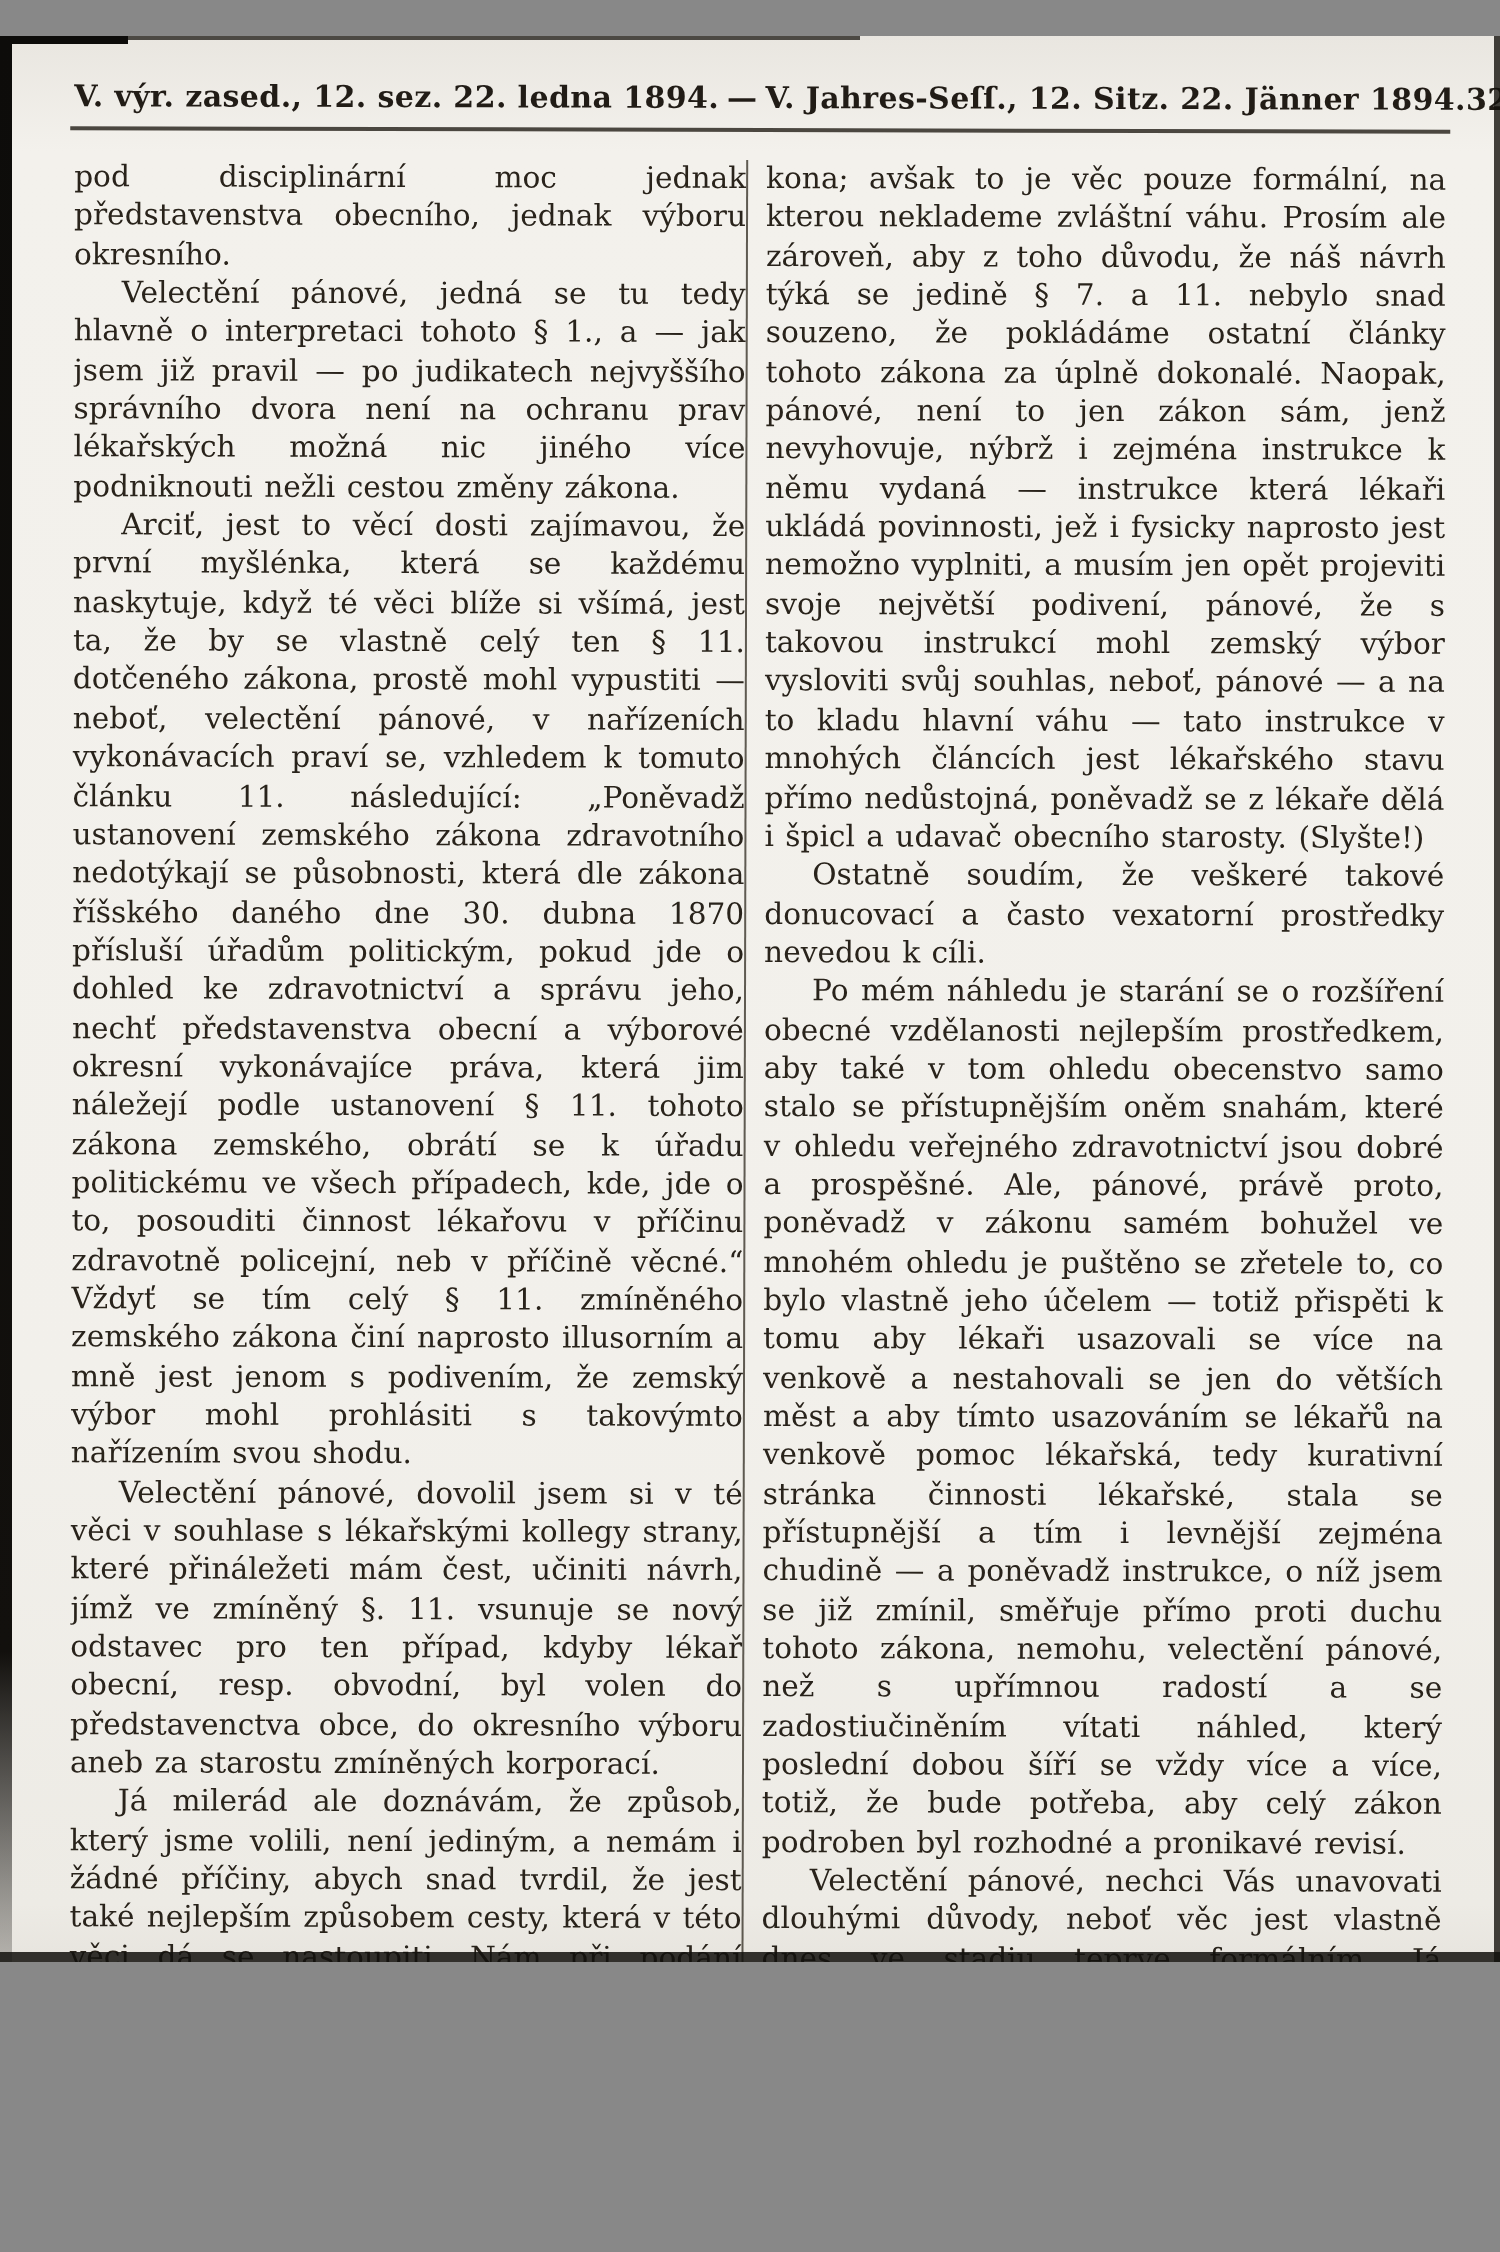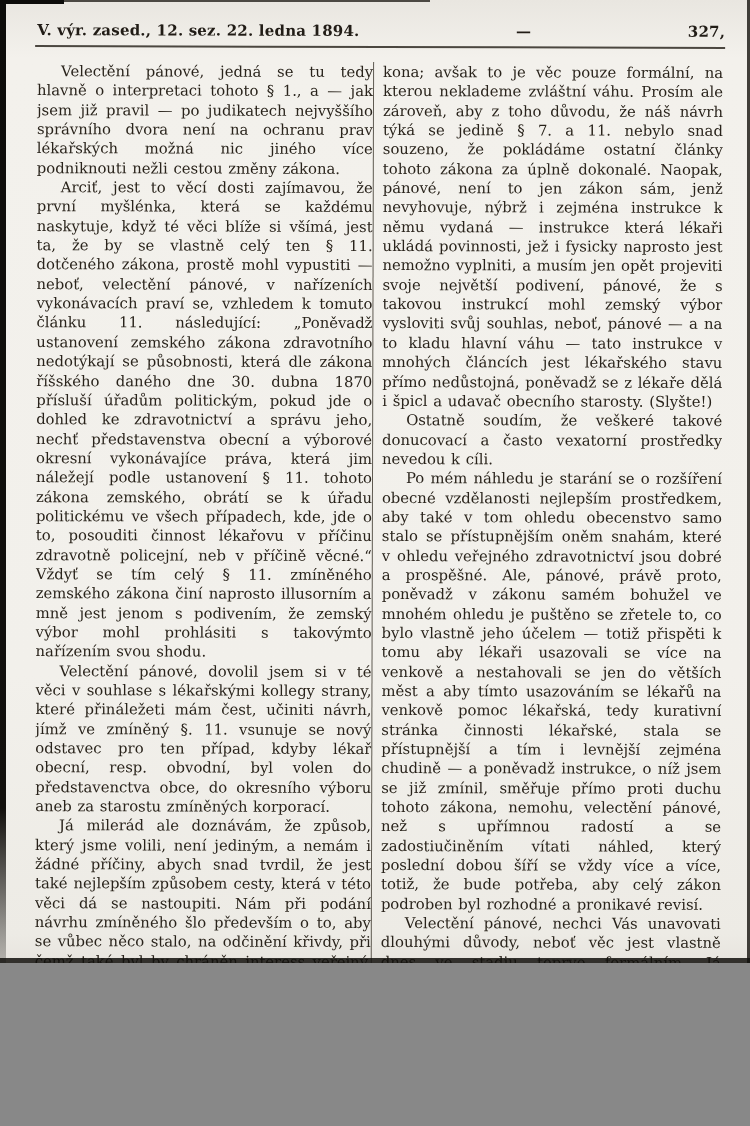--- a/index.html
+++ b/index.html
@@ -1,20 +1,20 @@
 <!DOCTYPE html>
 <html><head>
 <meta charset="utf-8">
 <style>
   html, body { margin: 0; padding: 0; background: #888; }
   .sheet {
     position: relative;
     width: 750px;
     height: 963px;
-    margin: 0 auto;
+    margin: 18px auto;
     overflow: hidden;
     background: linear-gradient(180deg, #e9e6e0 0%, #f3f1ec 6%, #f2f0eb 70%, #edebe5 97%, #e7e4de 100%);
     font-family: "DejaVu Serif", serif;
   }
   .content {
     position: absolute;
     inset: 0;
     transform: rotate(0.15deg);
     transform-origin: 50% 50%;
   }
@@ -83,26 +83,28 @@
   <div class="edge edge-top"></div>
   <div class="edge edge-corner"></div>
   <div class="edge edge-left"></div>
   <div class="edge edge-right"></div>
   <div class="edge edge-bottom"></div>
 
   <div class="content">
     <div class="header">
       <span class="h-cz">V. výr. zased., 12. sez. 22. ledna 1894.</span>
       <span class="h-dash">—</span>
+      <span class="h-de">V. Jahres-Seſſ., 12. Sitz. 22. Jänner 1894.</span>
       <span class="h-page">327,</span>
     </div>
     <div class="header-rule"></div>
 
     <div class="col col-left">
 
+        <p class="para">pod disciplinární moc jednak představenstva obecního, jednak výboru okresního.</p>
 
         <p class="para indent">Velectění pánové, jedná se tu tedy hlavně o interpretaci tohoto § 1., a — jak jsem již pravil — po judikatech nejvyššího správního dvora není na ochranu prav lékařských možná nic jiného více podniknouti nežli cestou změny zákona.</p>
 
         <p class="para indent">Arciť, jest to věcí dosti zajímavou, že první myšlénka, která se každému naskytuje, když té věci blíže si všímá, jest ta, že by se vlastně celý ten § 11. dotčeného zákona, prostě mohl vypustiti — neboť, velectění pánové, v nařízeních vykonávacích praví se, vzhledem k tomuto článku 11. následující: „Poněvadž ustanovení zemského zákona zdravotního nedotýkají se působnosti, která dle zákona říšského daného dne 30. dubna 1870 přísluší úřadům politickým, pokud jde o dohled ke zdravotnictví a správu jeho, nechť představenstva obecní a výborové okresní vykonávajíce práva, která jim náležejí podle ustanovení § 11. tohoto zákona zemského, obrátí se k úřadu politickému ve všech případech, kde, jde o to, posouditi činnost lékařovu v příčinu zdravotně policejní, neb v příčině věcné.“ Vždyť se tím celý § 11. zmíněného zemského zákona činí naprosto illusorním a mně jest jenom s podivením, že zemský výbor mohl prohlásiti s takovýmto nařízením svou shodu.</p>
 
         <p class="para indent">Velectění pánové, dovolil jsem si v té věci v souhlase s lékařskými kollegy strany, které přináležeti mám čest, učiniti návrh, jímž ve zmíněný §. 11. vsunuje se nový odstavec pro ten případ, kdyby lékař obecní, resp. obvodní, byl volen do představenctva obce, do okresního výboru aneb za starostu zmíněných korporací.</p>
 
         <p class="para indent">Já milerád ale doznávám, že způsob, který jsme volili, není jediným, a nemám i žádné příčiny, abych snad tvrdil, že jest také nejlepším způsobem cesty, která v této věci dá se nastoupiti. Nám při podání návrhu zmíněného šlo především o to, aby se vůbec něco stalo, na odčinění křivdy, při čemž také byl by chráněn interess veřejný, poněvadž není to v zájmu lékaře samého, nýbrž podle mého přesvědčení je to v zájmu obcí a vůbec korporací samosprávných, aby lékař mohl býti jejich členem.</p>
 
       </div>

